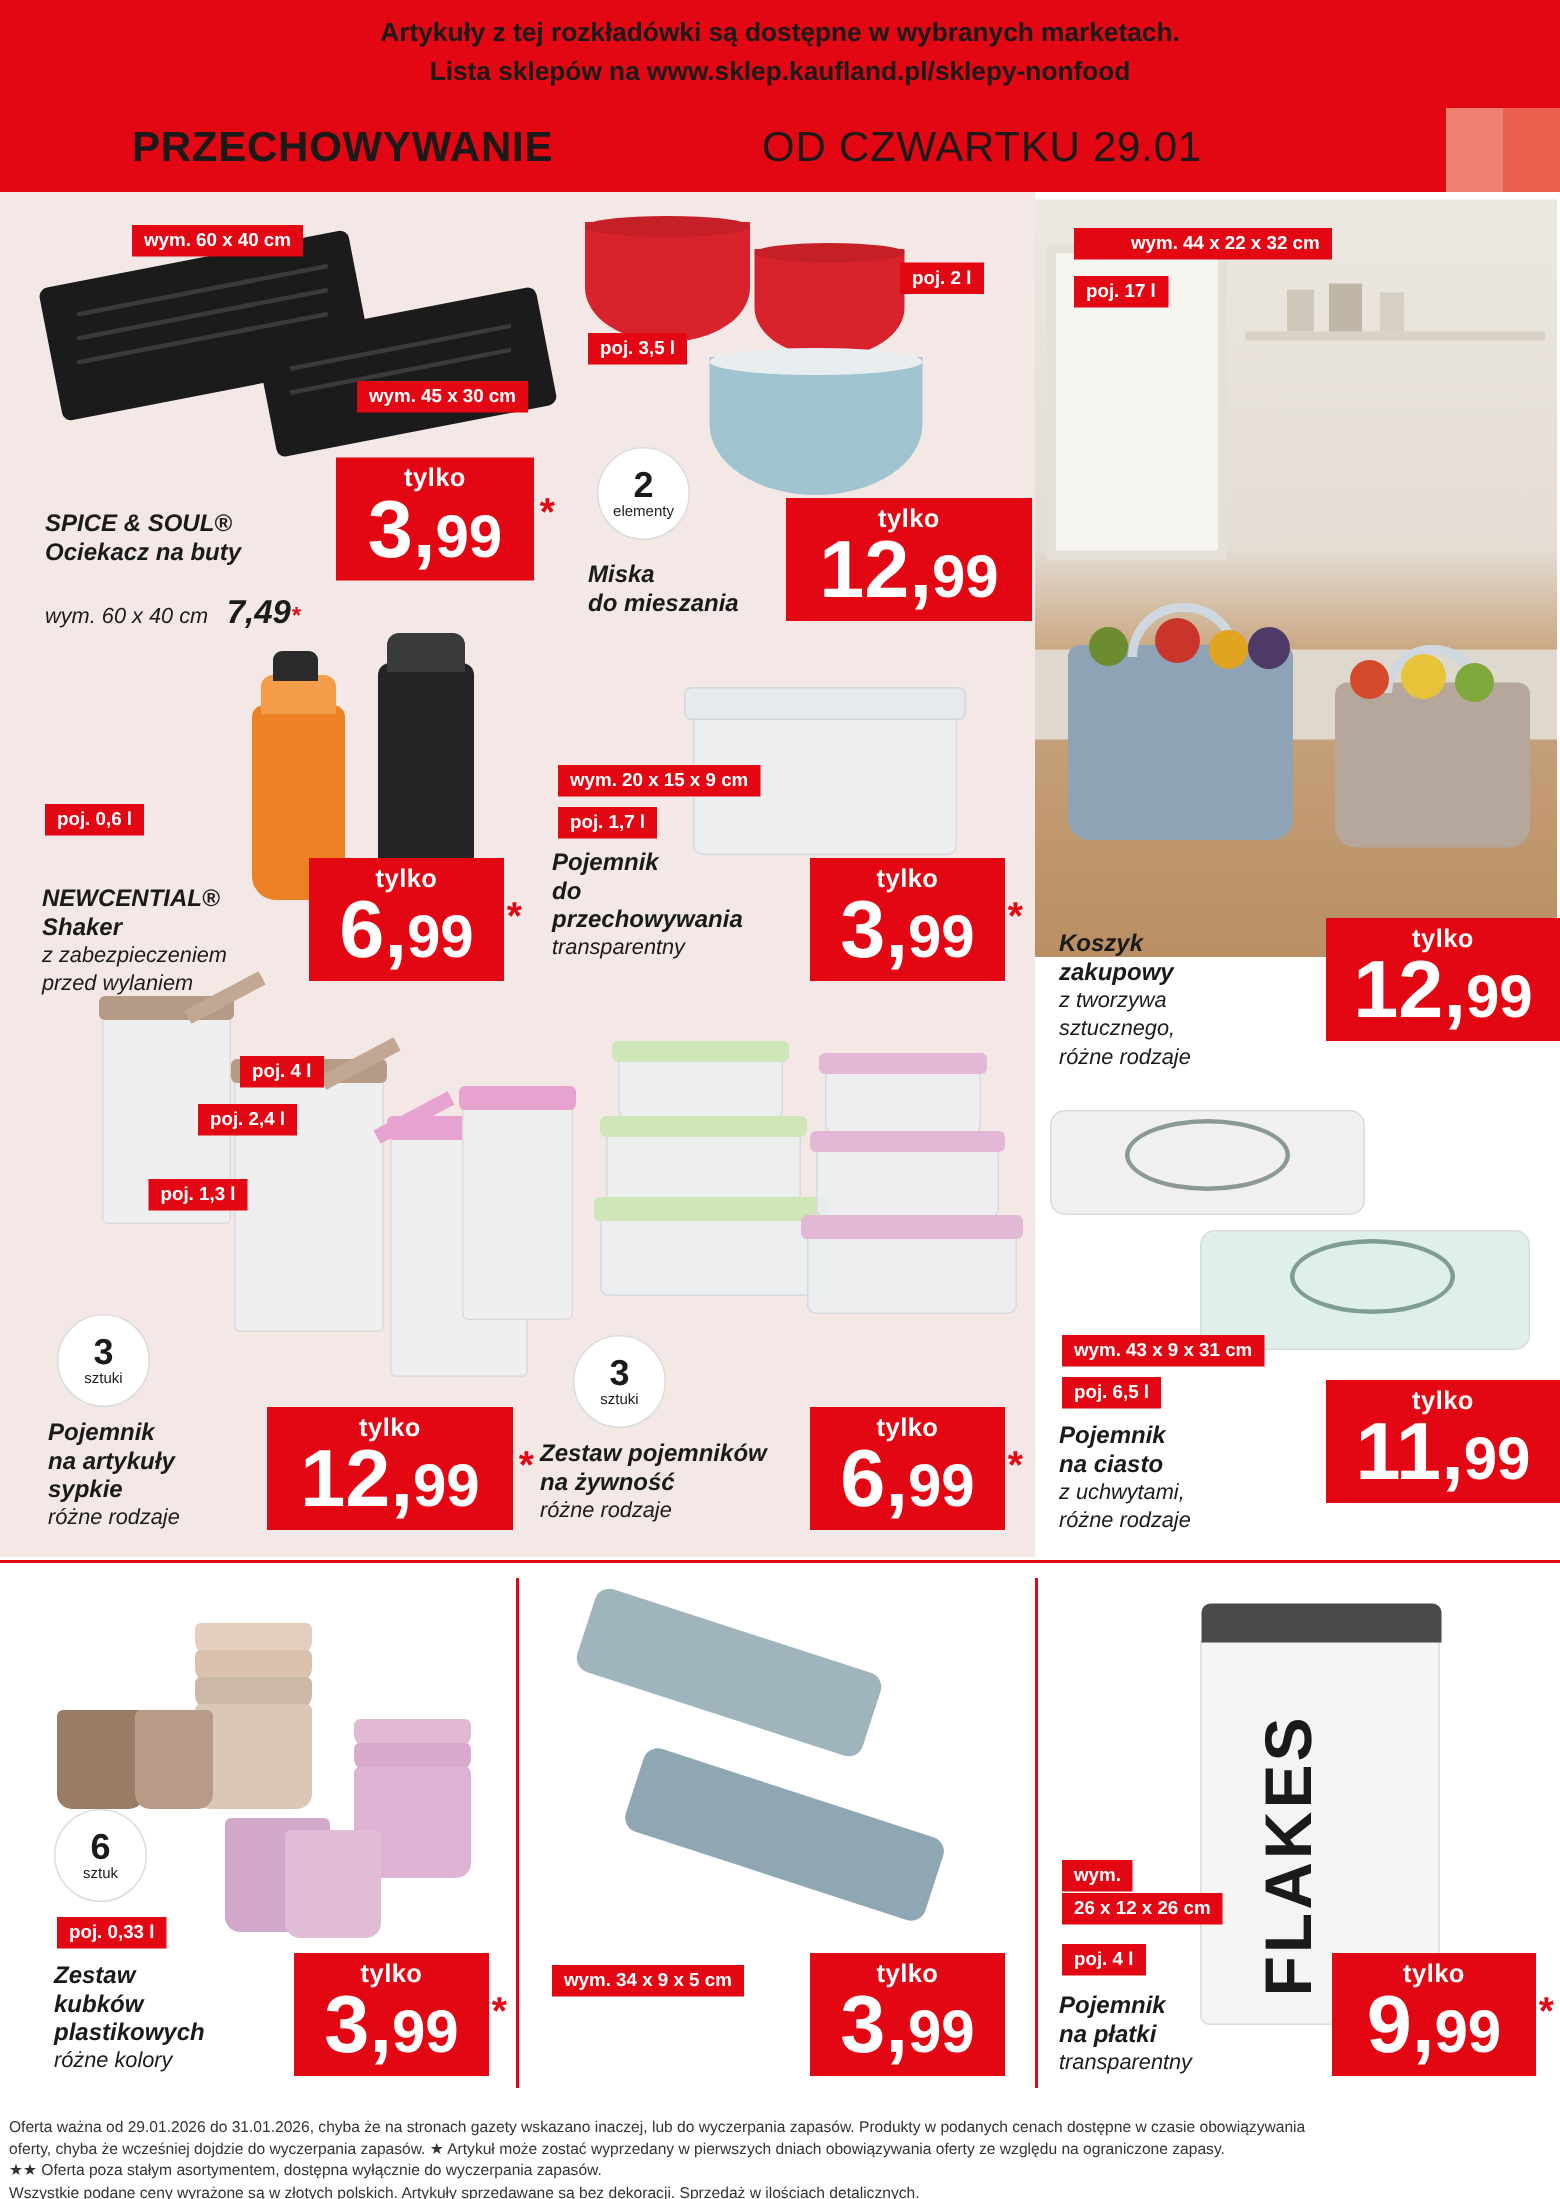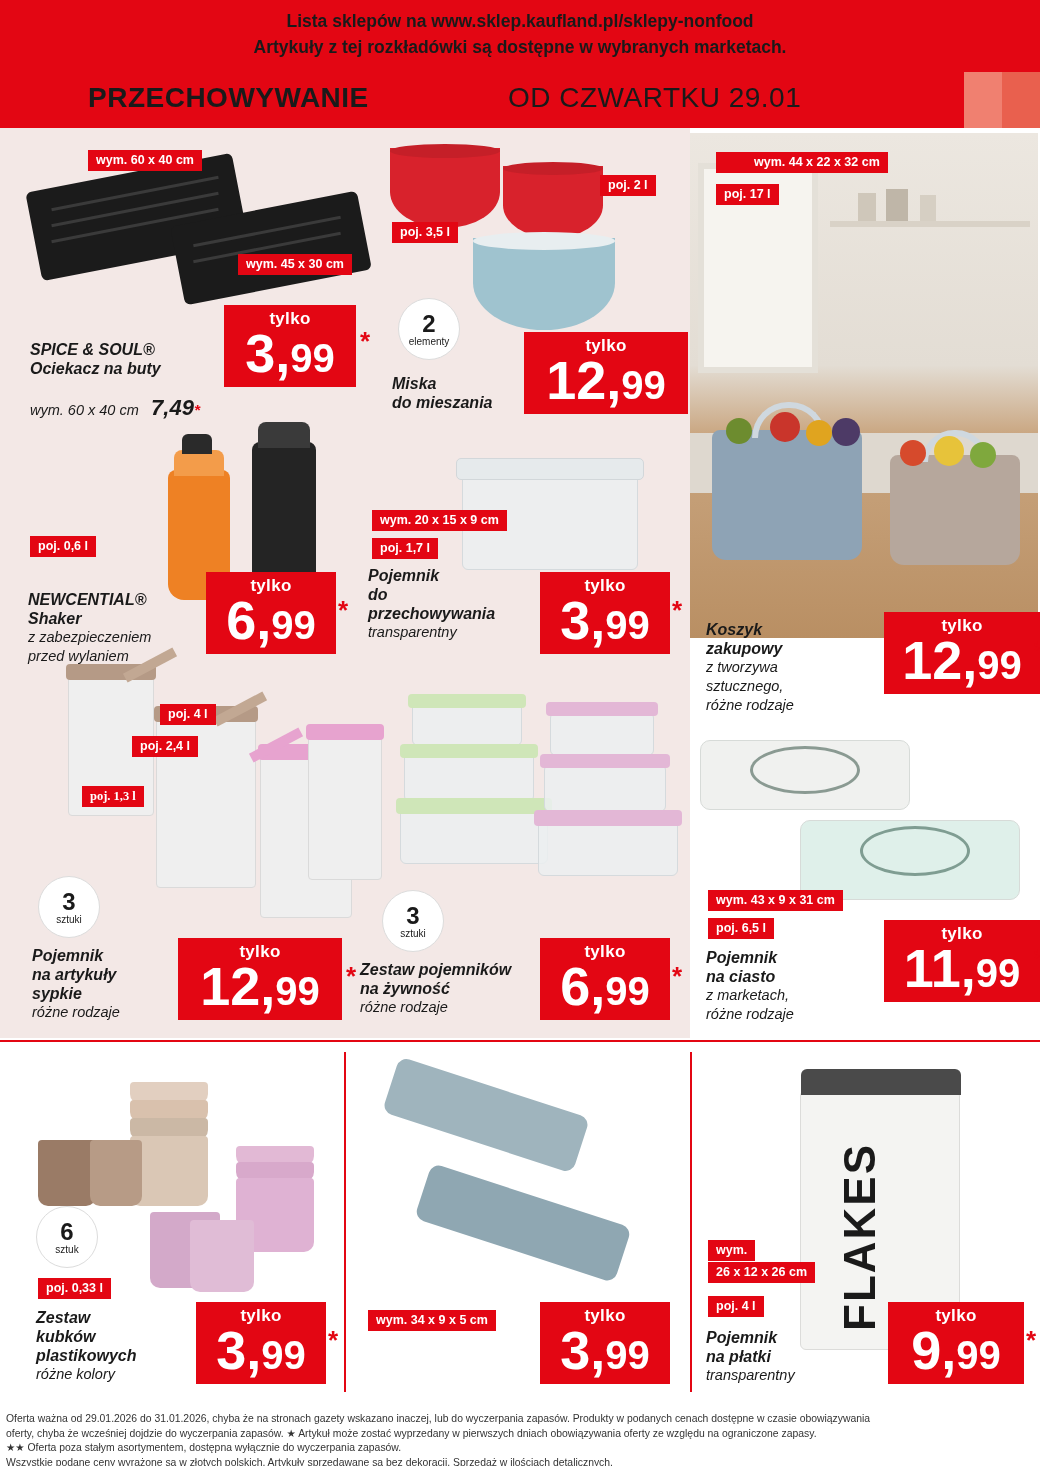--- a/index.html
+++ b/index.html
@@ -168,24 +168,24 @@
   .folie { position:absolute; background:#9fb4bd; border-radius:10px;}
   .flakes { position:absolute; background:#f4f4f2; border:1px solid #dcdcda; border-radius:6px;}
 </style>
 </head>
 <body>
 
 <div class="page">
 
   <div class="header-red"></div>
   <div class="header-note">
+    <div>Artykuły z tej rozkładówki są dostępne w wybranych marketach.</div>
     <div>
       <span>Lista sklepów na </span><b>www.sklep.kaufland.pl/sklepy-nonfood</b>
     </div>
-    <div>Artykuły z tej rozkładówki są dostępne w wybranych marketach.</div>
   </div>
   <div class="hdr-corner"></div>
   <div class="hdr-corner-2"></div>
   <div class="hdr-title">PRZECHOWYWANIE</div>
   <div class="hdr-date">OD CZWARTKU 29.01</div>
 
   <div class="panel-beige"></div>
   <div class="panel-white-right"></div>
   <div class="panel-bottom"></div>
   <div class="divider-h"></div>
@@ -329,21 +329,21 @@
     <div class="jar" style="left:200px; top:90px; width:92px; height:168px;"></div>
     <div style="position:absolute; left:198px; top:84px; width:96px; height:16px; background:#e7a3cf; border-radius:4px;"></div>
     <div class="jar" style="left:248px; top:70px; width:74px; height:150px;"></div>
     <div style="position:absolute; left:246px; top:64px; width:78px; height:16px; background:#e7a3cf; border-radius:4px;"></div>
     <div style="position:absolute; left:62px; top:0px; width:56px; height:10px; background:#c2a893; transform:rotate(-28deg);"></div>
     <div style="position:absolute; left:152px; top:44px; width:56px; height:10px; background:#c2a893; transform:rotate(-28deg);"></div>
     <div style="position:absolute; left:188px; top:80px; width:56px; height:10px; background:#e7a3cf; transform:rotate(-28deg);"></div>
   </div>
   <div class="tag" style="left:160px; top:704px;">poj. 4 l</div>
   <div class="tag" style="left:132px; top:736px;">poj. 2,4 l</div>
-  <div class="tag" style="left:82px; top:786px;font-family:Liberation Serif, serif;">poj. 1,3 l</div>
+  <div class="tag" style="left:99px; top:786px;">poj. 1,3 l</div>
   <div class="circle" style="left:38px; top:876px;">
     <div class="num">3</div>
     <div class="lbl">sztuki</div>
   </div>
   <div class="ptxt" style="left:32px; top:946px; width:190px;">
     <div class="name">Pojemnik</div>
     <div class="name">na artykuły</div>
     <div class="name">sypkie</div>
     <div class="sub">różne rodzaje</div>
   </div>
@@ -391,21 +391,21 @@
     <div class="cake-box" style="left:10px; top:10px; width:210px; height:70px;"></div>
     <div style="position:absolute; left:60px; top:16px; width:110px; height:48px; border:3px solid #8a9a92; border-radius:50%;"></div>
     <div class="cake-box" style="left:110px; top:90px; width:220px; height:80px; background:#dff0ea;"></div>
     <div style="position:absolute; left:170px; top:96px; width:110px; height:50px; border:3px solid #7f9d92; border-radius:50%;"></div>
   </div>
   <div class="tag" style="left:708px; top:890px;">wym. 43 x 9 x 31 cm</div>
   <div class="tag" style="left:708px; top:918px;">poj. 6,5 l</div>
   <div class="ptxt" style="left:706px; top:948px; width:190px;">
     <div class="name">Pojemnik</div>
     <div class="name">na ciasto</div>
-    <div class="sub">z marketach,</div>
+    <div class="sub">z uchwytami,</div>
     <div class="sub">różne rodzaje</div>
   </div>
   <div class="price" style="left:884px; top:920px; width:156px;">
     <div class="tylko">tylko</div>
     <div class="val">
       <span class="int">11</span><span class="comma">,</span><span class="dec">99</span>
     </div>
     <span class="star" style="right:-4px; bottom:28px;">*</span>
   </div>
 

